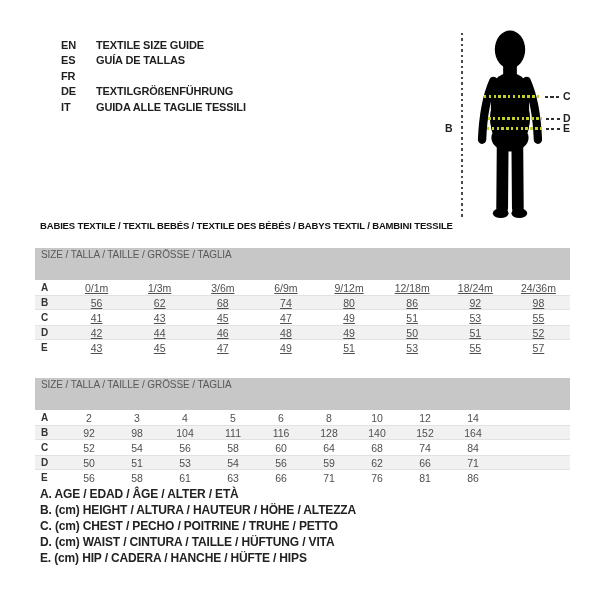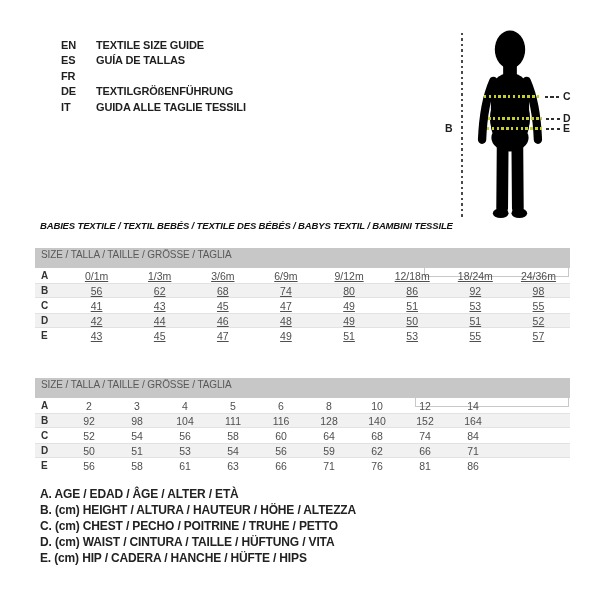--- a/index.html
+++ b/index.html
@@ -25,21 +25,21 @@
   .dot-d { position:absolute; height:2px;
     background:repeating-linear-gradient(to right,#2e2e2e 0 3px,transparent 3px 5.5px); }
   .fig-label { position:absolute; font-size:10.5px; font-weight:bold; color:#1f1f1f; }
 
   
   .tbl-title { position:absolute; left:40px; font-size:9.5px; font-weight:bold;
     letter-spacing:-0.15px; color:#111; white-space:nowrap; }
 
   
   .tbl { position:absolute; left:35px; width:535px; }
-  .size-bar { height:20px; background:#c7c7c7; color:#595959; font-size:10px;
+  .size-bar { height:32px; background:#c7c7c7; color:#595959; font-size:10px;
     line-height:14px; padding-left:6px; letter-spacing:-0.1px; position:relative; z-index:2; }
   .trow { display:flex; height:15px; align-items:center; position:relative; z-index:2;
     font-size:10.5px; color:#4f4f4f; }
   .trow.zebra { background:#f1f1f1; border-top:1px solid #e2e2e2; border-bottom:1px solid #e2e2e2; }
   .rlabel { width:30px; padding-left:6px; font-weight:bold; font-size:10px; color:#333; }
   .tbl.t-flex .cell { flex:1; text-align:center;text-decoration:underline; }
   .tbl.t-fixed .cell { width:48px; text-align:center; }
   .tbl.t-fixed .spacer { flex:1; }
   .overlay-box { position:absolute; z-index:1; background:#ffffff; border:1px solid #c8c8c8; }
 
@@ -103,21 +103,21 @@
   <div class="fig-label" style="left:563px; top:90px;">C</div>
 
   <div class="dot-y" style="left:488px; top:117px; width:54px;"></div>
   <div class="dot-d" style="left:546px; top:118px; width:14px;"></div>
   <div class="fig-label" style="left:563px; top:112px;">D</div>
 
   <div class="dot-y" style="left:487px; top:127px; width:55px;"></div>
   <div class="dot-d" style="left:546px; top:128px; width:14px;"></div>
   <div class="fig-label" style="left:563px; top:122px;">E</div>
 
-  <div class="tbl-title" style="top:220px;font-style:italic;">BABIES TEXTILE / TEXTIL BEBÉS / TEXTILE DES BÉBÉS / BABYS TEXTIL / BAMBINI TESSILE</div>
+  <div class="tbl-title" style="top:220px;">BABIES TEXTILE / TEXTIL BEBÉS / TEXTILE DES BÉBÉS / BABYS TEXTIL / BAMBINI TESSILE</div>
   <div class="tbl t-flex" id="babies-table" style="top:248px;">
     <div class="size-bar">SIZE / TALLA / TAILLE / GRÖSSE / TAGLIA</div>
     <div class="rows">
         <div class="trow">
           <div class="rlabel">A</div>
           <div class="cell">0/1m</div>
           <div class="cell">1/3m</div>
           <div class="cell">3/6m</div>
           <div class="cell">6/9m</div>
           <div class="cell">9/12m</div>

